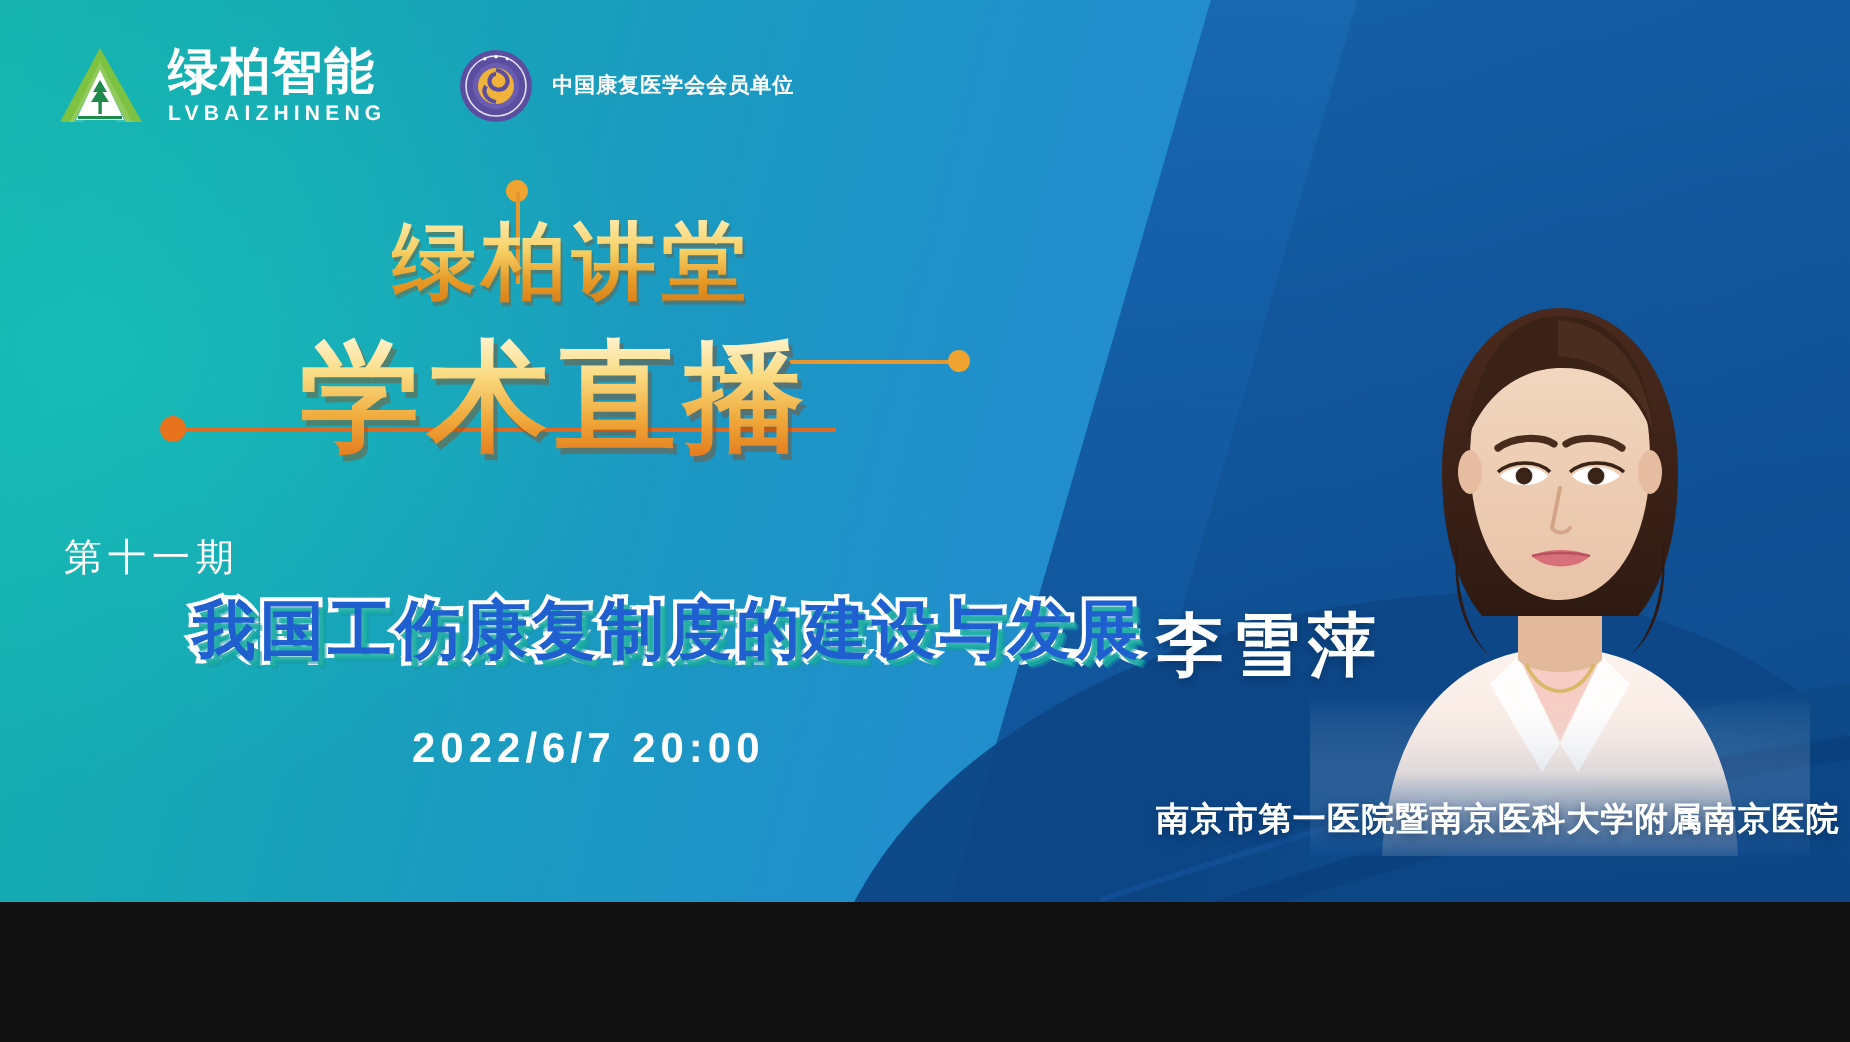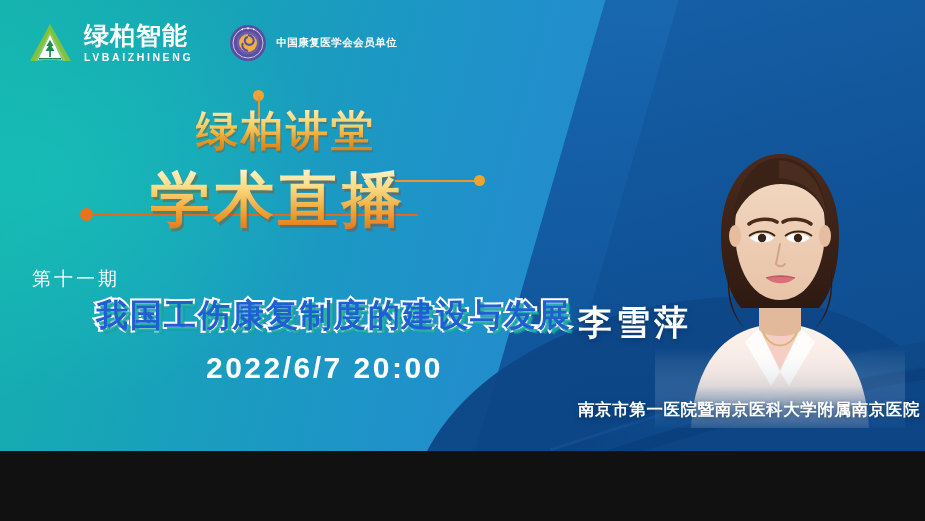--- a/index.html
+++ b/index.html
@@ -112,22 +112,22 @@
     font-family:"DejaVu Sans","Liberation Sans",sans-serif;
     color:#1f5fd0;
     -webkit-text-stroke:4px #ffffff;
     paint-order:stroke fill;
     text-shadow:
        3px 3px 0 rgba(22,170,160,.85),
        4px 4px 0 rgba(26,150,170,.55);
     margin-left: 48px;
   }
   .date{
-    position:absolute;left:206px;top:351px;
-    font-size:30px;font-weight:bold;color:#ffffff;letter-spacing:2.5px;
+    position:absolute;left:206px;top:363px;
+    font-size:21px;font-weight:bold;color:#ffffff;letter-spacing:2.5px;
   }
 
   
   .portrait{
     position:absolute;left:655px;top:118px;width:250px;height:310px;
     pointer-events:none;
   }
 
   
   .speaker-name{

